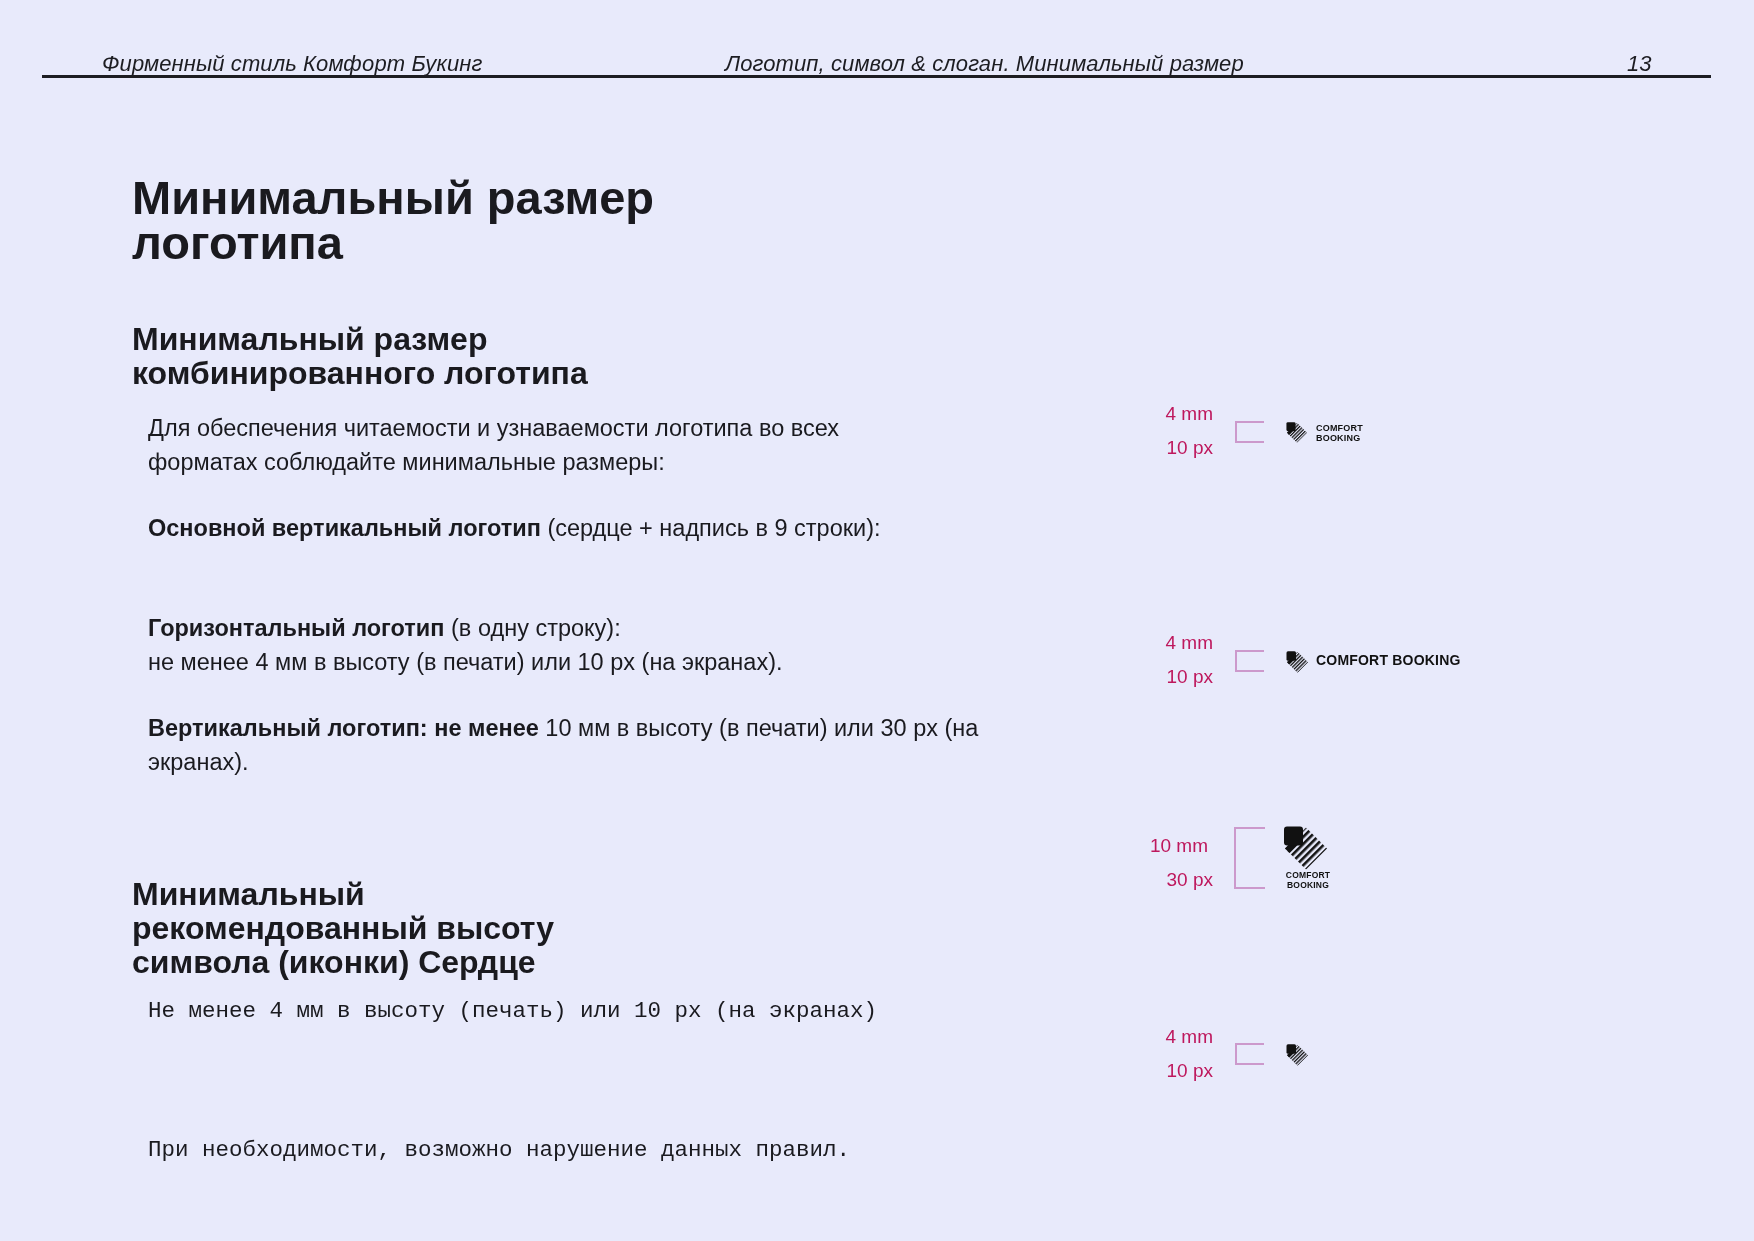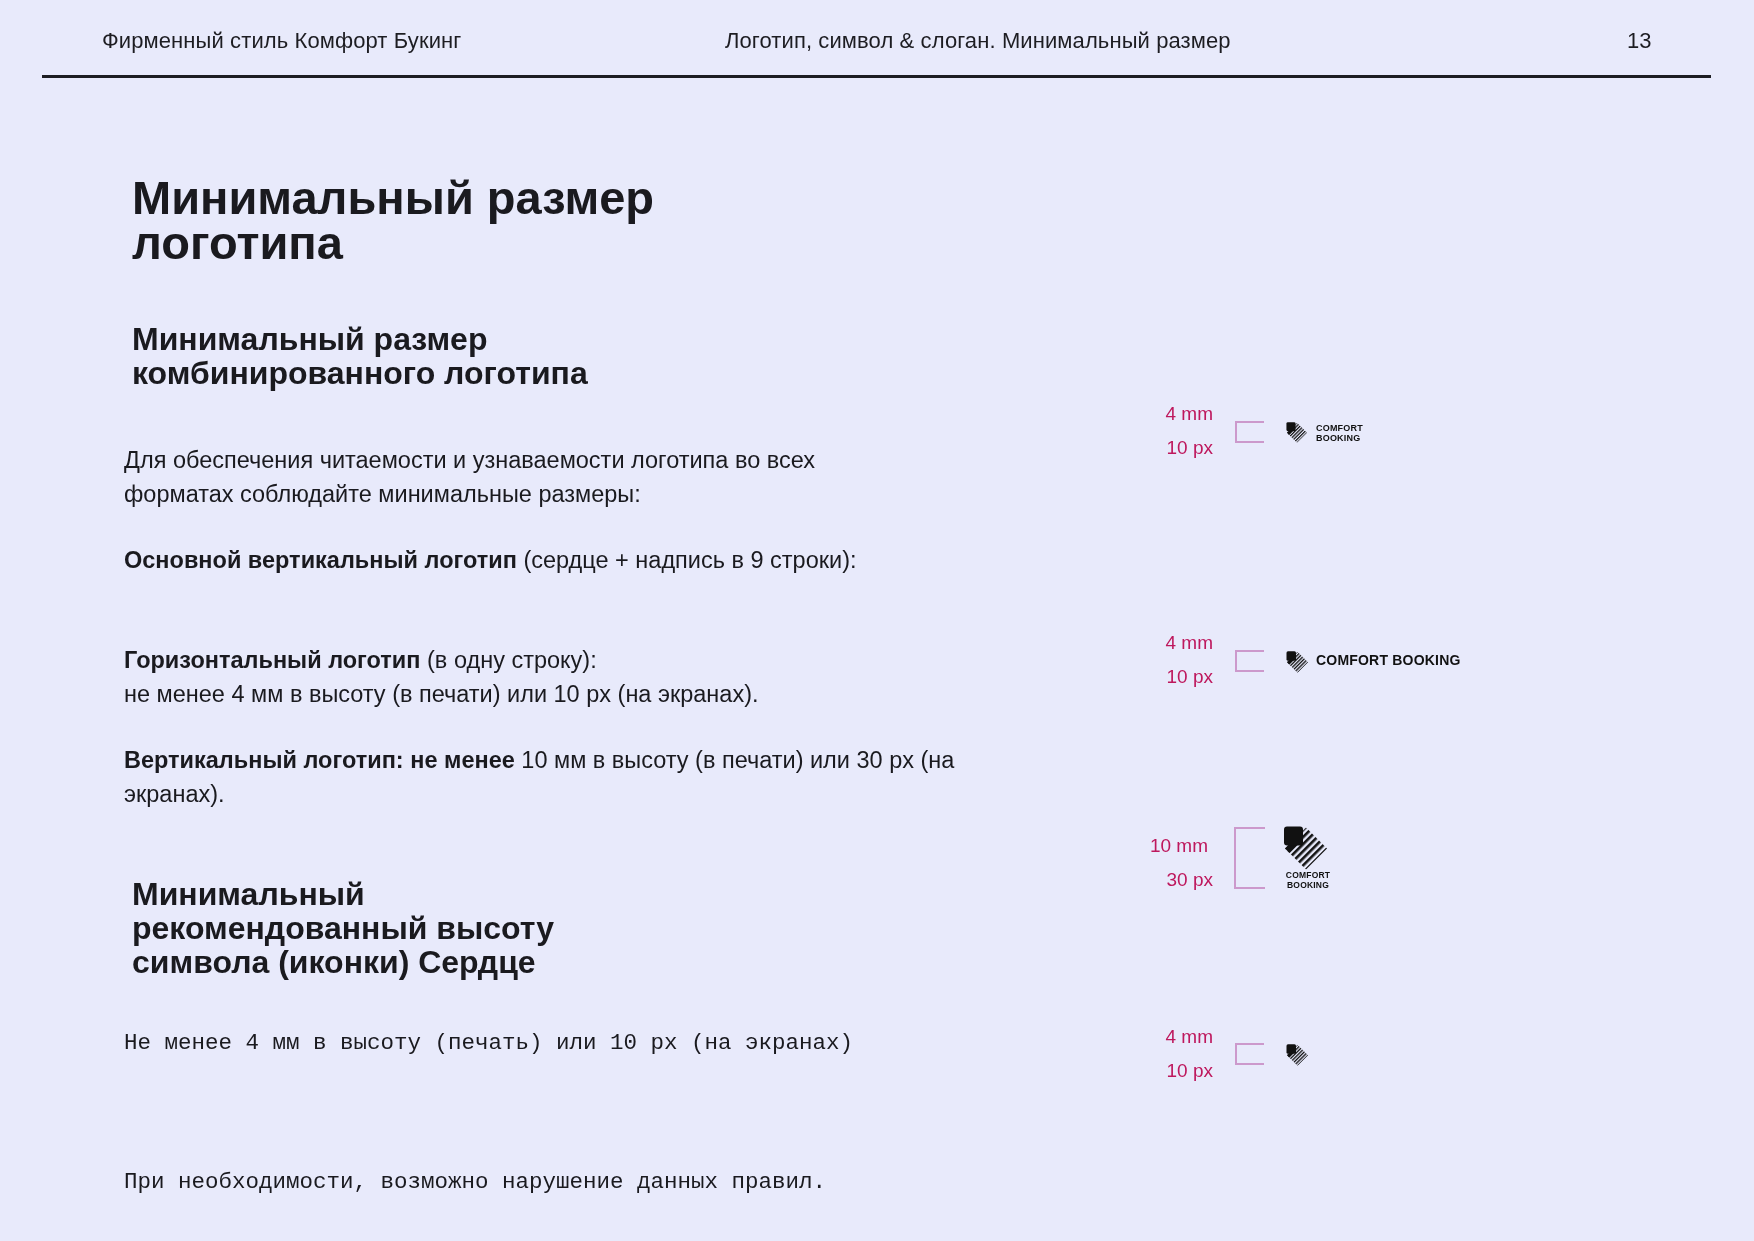--- a/index.html
+++ b/index.html
@@ -1,23 +1,23 @@
 <!DOCTYPE html>
 <html><head>
 <meta charset="utf-8">
 <style>
   html,body{margin:0;padding:0;}
   body{width:1754px;height:1241px;background:#E8EAFB;position:relative;overflow:hidden;
        font-family:"Liberation Sans","DejaVu Sans",sans-serif;color:#1a1a1f;}
   .abs{position:absolute;white-space:nowrap;}
-  .hdr{font-size:22px;top:28px;color:#1d1d22;letter-spacing:0.1px;}
+  .hdr{font-size:22px;top:51px;color:#1d1d22;letter-spacing:0.1px;font-style:italic;}
   .hdr-line{position:absolute;left:42px;top:75px;width:1669px;height:3px;background:#1d1d22;}
   .title{left:132px;top:175px;font-size:47px;font-weight:bold;line-height:45px;}
   .sub{left:132px;font-size:32px;font-weight:bold;line-height:34px;}
-  .body{left:124px;font-size:23.5px;line-height:33.5px;margin-top:32px;}
+  .body{left:148px;font-size:23.5px;line-height:33.5px;}
   .body b{font-weight:bold;text-align:center;}
   .narrow{font-size:22.5px;font-family:Liberation Mono, monospace;}
   .lbl{color:#be185d;font-size:19px;line-height:34px;text-align:right;width:120px;}
   .brk{position:absolute;border:2.5px solid #CC99CC;border-right:none;box-sizing:border-box;}
   .logo-text{font-family:Liberation Sans, sans-serif;font-weight:bold;color:#111;letter-spacing:0.2px;}
 </style>
 </head>
 <body>
 
 <svg width="0" height="0" style="position:absolute">

